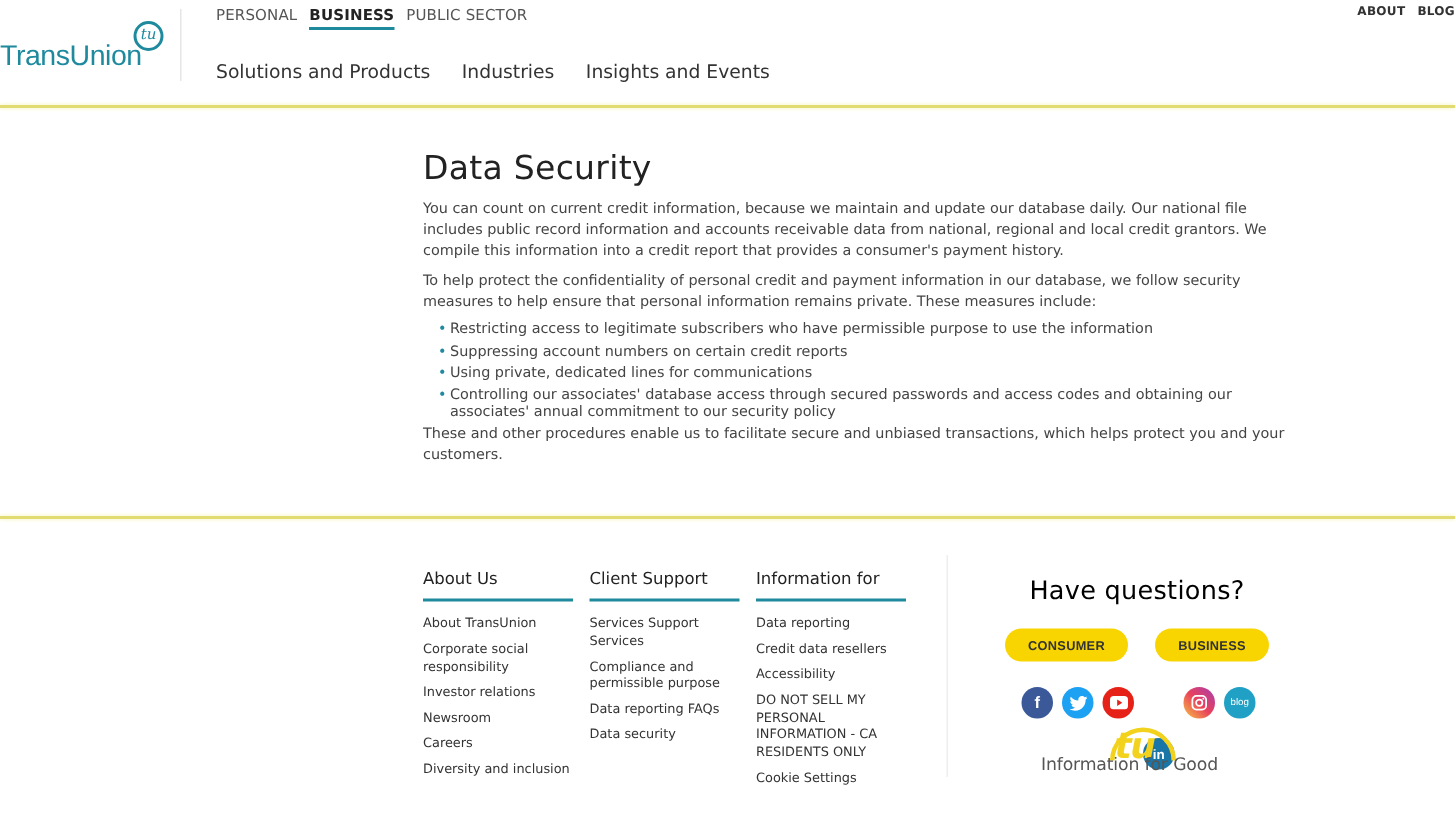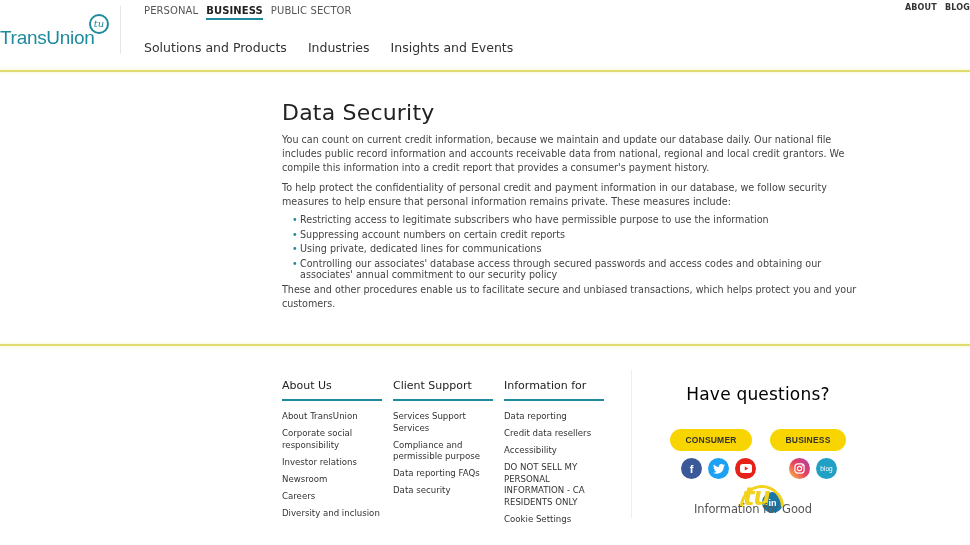--- a/index.html
+++ b/index.html
@@ -43,21 +43,21 @@
   .footer-col li { font-size: 8.6px; line-height: 11.5px; color: #333; margin-bottom: 5.5px; }
   .footer-col li a { color: #333; text-decoration: none; }
   .col-about { left: 282px; }
   .col-support { left: 393px; }
   .col-info { left: 504px; }
   .footer-vdivider { position: absolute; left: 631px; top: 370px; width: 1px; height: 148px; background: #eeeeee; }
 
   
   .questions { position: absolute; left: 660px; top: 384px; width: 196px; text-align: center; }
   .questions h2 { font-size: 17px; font-weight: normal; color: #000000; letter-spacing: 0.2px; }
-  .btn-row { display: flex; justify-content: center; gap: 18px; margin-top: 25px; }
+  .btn-row { display: flex; justify-content: center; gap: 18px; margin-top: 15px; }
   .pill { background: #f8d500; color: #333; font-size: 8.5px; font-weight: bold; border-radius: 11px; height: 22px; line-height: 22px; padding: 0 13px; border: none; letter-spacing: 0.2px; }
   .pill.consumer { width: 82px; padding: 0; }
   .pill.business { width: 76px; padding: 0; }
 
   .social { position: absolute; left: 681px; top: 458px; display: flex; gap: 6px; }
   .social span { width: 21px; height: 21px; border-radius: 50%; display: flex; align-items: center; justify-content: center; color: #fff; font-size: 11px; font-weight: bold; font-family: "Liberation Sans", sans-serif; }
   .s-fb { background: #3b5998; }
   .s-tw { background: #1da1f2; }
   .s-yt { background: #e62117; }
   .s-li { background: #1b76a8; font-size: 9px !important; margin-top: 34px; }

